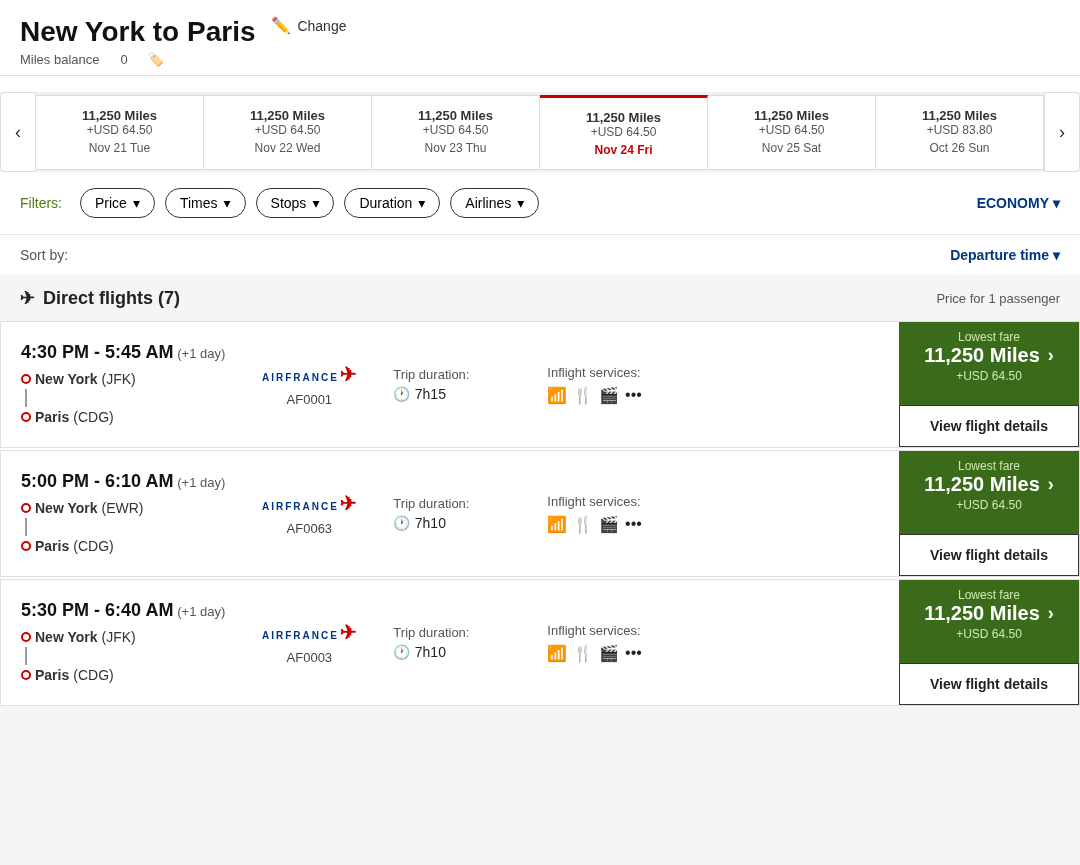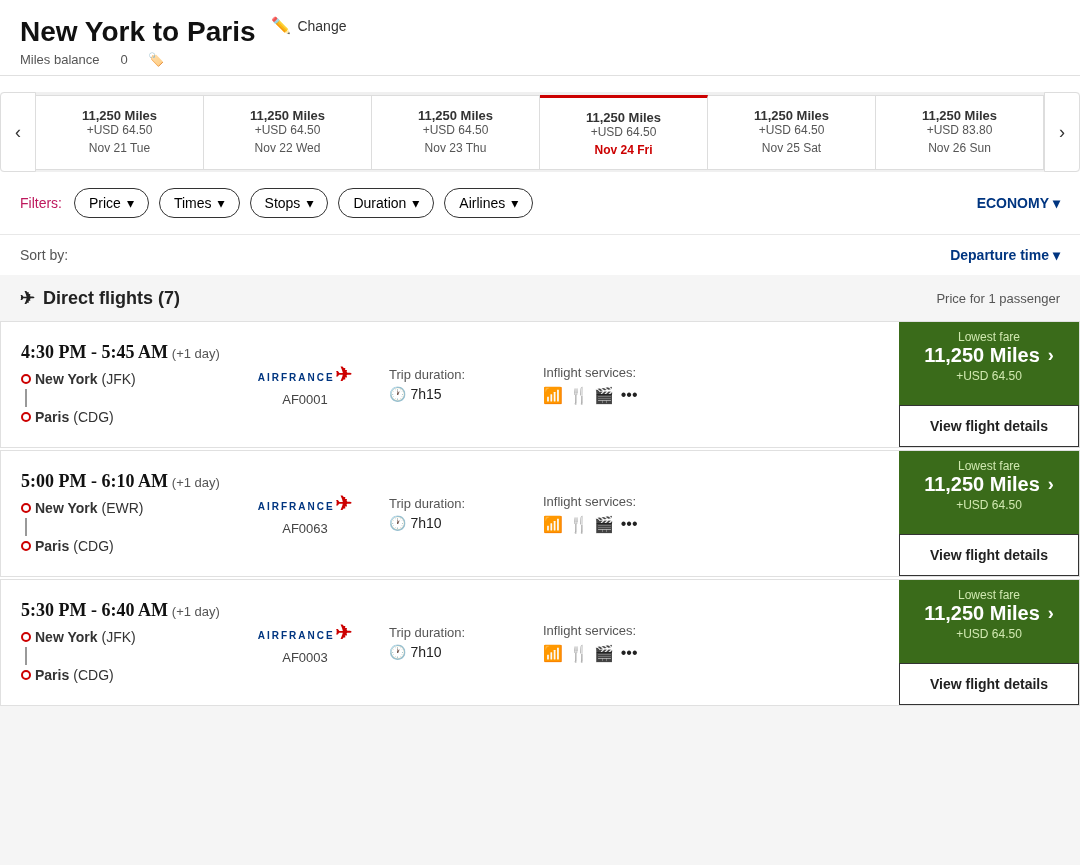--- a/index.html
+++ b/index.html
@@ -23,40 +23,40 @@
     .dates-container { display: flex; flex: 1; overflow: hidden; }
     .date-item { flex: 1; text-align: center; padding: 12px 8px; background: #fff; border: 1px solid #ddd; border-left: none; cursor: pointer; }
     .date-item.active { border-top: 3px solid #c00; position: relative; background: #fff; }
     .date-item .miles { font-size: 13px; font-weight: bold; color: #333; }
     .date-item .usd { font-size: 12px; color: #555; }
     .date-item .date-label { font-size: 12px; color: #555; margin-top: 4px; }
     .date-item.active .date-label { color: #c00; font-weight: bold; }
 
     
     .filters { display: flex; align-items: center; gap: 12px; padding: 16px 20px; background: #fff; border-bottom: 1px solid #e8e8e8; }
-    .filter-label { font-size: 14px; color: #be185d; margin-right: 0; }
+    .filter-label { font-size: 14px; color: #4d7c0f; margin-right: 6px; }
     .filter-btn { border: 1.5px solid #333; border-radius: 20px; padding: 6px 14px; background: #fff; cursor: pointer; font-size: 14px; display: flex; align-items: center; gap: 6px; }
     .economy-btn { margin-left: auto; color: #003580; font-weight: bold; font-size: 14px; background: none; border: none; cursor: pointer; display: flex; align-items: center; gap: 4px; }
 
     
     .sort-bar { padding: 12px 20px; background: #fff; display: flex; align-items: center; gap: 8px; justify-content: space-between; }
     .sort-label { color: #555; font-size: 14px; }
     .sort-value { color: #003580; font-weight: bold; font-size: 14px; cursor: pointer; display: flex; align-items: center; gap: 4px; margin-left: 20px; }
 
     
     .section-header { display: flex; justify-content: space-between; align-items: center; padding: 12px 20px; background: #f5f5f5; }
     .section-title { font-size: 18px; font-weight: bold; display: flex; align-items: center; gap: 8px; }
     .plane-icon { font-size: 18px; }
     .price-note { font-size: 13px; color: #555; }
 
     
     .flight-card { background: #fff; border: 1px solid #e0e0e0; margin: 0 0 2px; display: flex; align-items: stretch; }
     .flight-main { flex: 1; padding: 20px 20px; display: flex; gap: 24px; align-items: center; }
     .flight-times { min-width: 200px; }
-    .flight-time-range { font-size: 18px; font-weight: bold; color: #111; font-family: Liberation Serif, serif; }
+    .flight-time-range { font-size: 18px; font-weight: bold; color: #111; }
     .flight-day-offset { font-size: 13px; color: #555; }
     .flight-route { margin-top: 8px; }
     .flight-city { font-size: 14px; color: #333; display: flex; align-items: center; gap: 4px; margin: 2px 0; }
     .flight-city .circle { width: 10px; height: 10px; border-radius: 50%; border: 2px solid #c00; background: #fff; display: inline-block; flex-shrink: 0; }
     .flight-city .city-name { font-weight: bold; }
     .route-line { width: 2px; height: 18px; background: #999; margin-left: 4px; }
     .airline-section { min-width: 120px; text-align: center; }
     .flight-num { font-size: 13px; color: #444; margin-top: 6px; }
     .trip-duration { min-width: 130px; }
     .trip-label { font-size: 13px; color: #555; margin-bottom: 4px; }
@@ -122,21 +122,21 @@
     <div class="date-label">Nov 24 Fri</div>
   </div>
         <div class="date-item">
     <div class="miles">11,250 Miles</div>
     <div class="usd">+USD 64.50</div>
     <div class="date-label">Nov 25 Sat</div>
   </div>
         <div class="date-item">
     <div class="miles">11,250 Miles</div>
     <div class="usd">+USD 83.80</div>
-    <div class="date-label">Nov 26 Sun</div>
+    <div class="date-label">Oct 26 Sun</div>
   </div>
       </div>
     <button class="date-nav">›</button>
   </div>
 
   <div class="filters">
     <span class="filter-label">Filters:</span>
     <div id="filter-buttons" style="display: flex; gap: 10px;">
         <button class="filter-btn">
           <span>Price</span>

